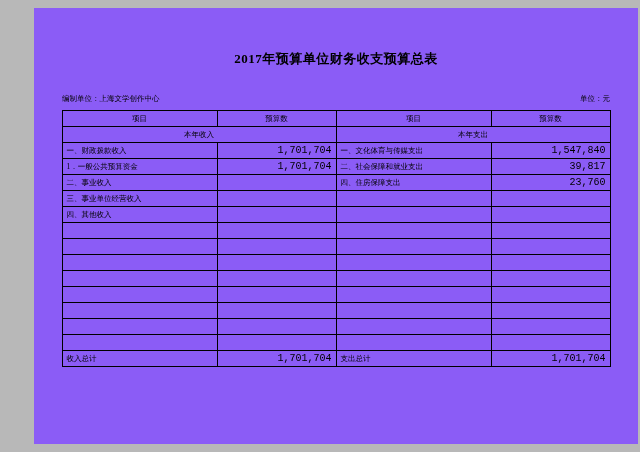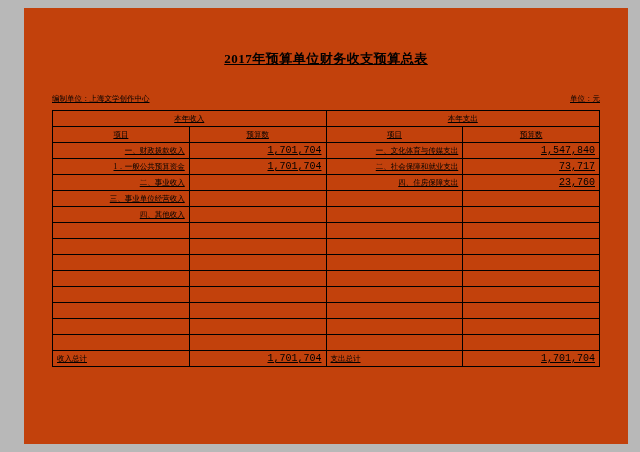--- a/index.html
+++ b/index.html
@@ -7,27 +7,26 @@
     padding: 0;
   }
   body {
     width: 640px;
     height: 452px;
     background: #b8b8b8;
     font-family: "Liberation Serif", serif;
   }
   .page {
     position: absolute;
-    left: 24px;
+    left: 34px;
     top: 8px;
     width: 604px;
     height: 436px;
-    background: #c2410c;
+    background: #8b5cf6;
     box-sizing: border-box;
-    text-decoration: underline;
   }
   .doc-title {
     text-align: center;
     font-size: 13px;
     font-weight: bold;
     margin-top: 42px;
     letter-spacing: 0.5px;
     color: #000;
   }
   .meta-row {
@@ -59,21 +58,21 @@
     overflow: hidden;
     white-space: nowrap;
   }
   .grp-head {
     text-align: center;
   }
   .col-head {
     text-align: center;
   }
   .txt {
-    text-align: right;
+    text-align: left;
   }
   .num {
     text-align: right;
     font-family: "Liberation Mono", monospace;
     font-size: 10px;
     padding-right: 6px;
   }
   .total-label {
     text-align: left;
   }
@@ -88,41 +87,41 @@
   <div class="doc-title">2017年预算单位财务收支预算总表</div>
 
   <div class="meta-row">
     <div class="meta-left">编制单位：上海文学创作中心</div>
     <div class="meta-right">单位：元</div>
   </div>
 
   <table class="budget">
     <tbody>
       <tr>
-        <td class="grp-head" colspan="2">本年收入</td>
-        <td class="grp-head" colspan="2">本年支出</td>
-      </tr>
-      <tr>
         <td class="col-head w-item">项目</td>
         <td class="col-head w-num">预算数</td>
         <td class="col-head w-item">项目</td>
         <td class="col-head w-num">预算数</td>
+      </tr>
+      <tr>
+        <td class="grp-head" colspan="2">本年收入</td>
+        <td class="grp-head" colspan="2">本年支出</td>
       </tr>
 
       <tr>
         <td class="txt">一、财政拨款收入</td>
         <td class="num">1,701,704</td>
         <td class="txt">一、文化体育与传媒支出</td>
         <td class="num">1,547,840</td>
       </tr>
       <tr>
         <td class="txt">1．一般公共预算资金</td>
         <td class="num">1,701,704</td>
         <td class="txt">二、社会保障和就业支出</td>
-        <td class="num">73,717</td>
+        <td class="num">39,817</td>
       </tr>
       <tr>
         <td class="txt">二、事业收入</td>
         <td class="num"></td>
         <td class="txt">四、住房保障支出</td>
         <td class="num">23,760</td>
       </tr>
       <tr>
         <td class="txt">三、事业单位经营收入</td>
         <td class="num"></td>

